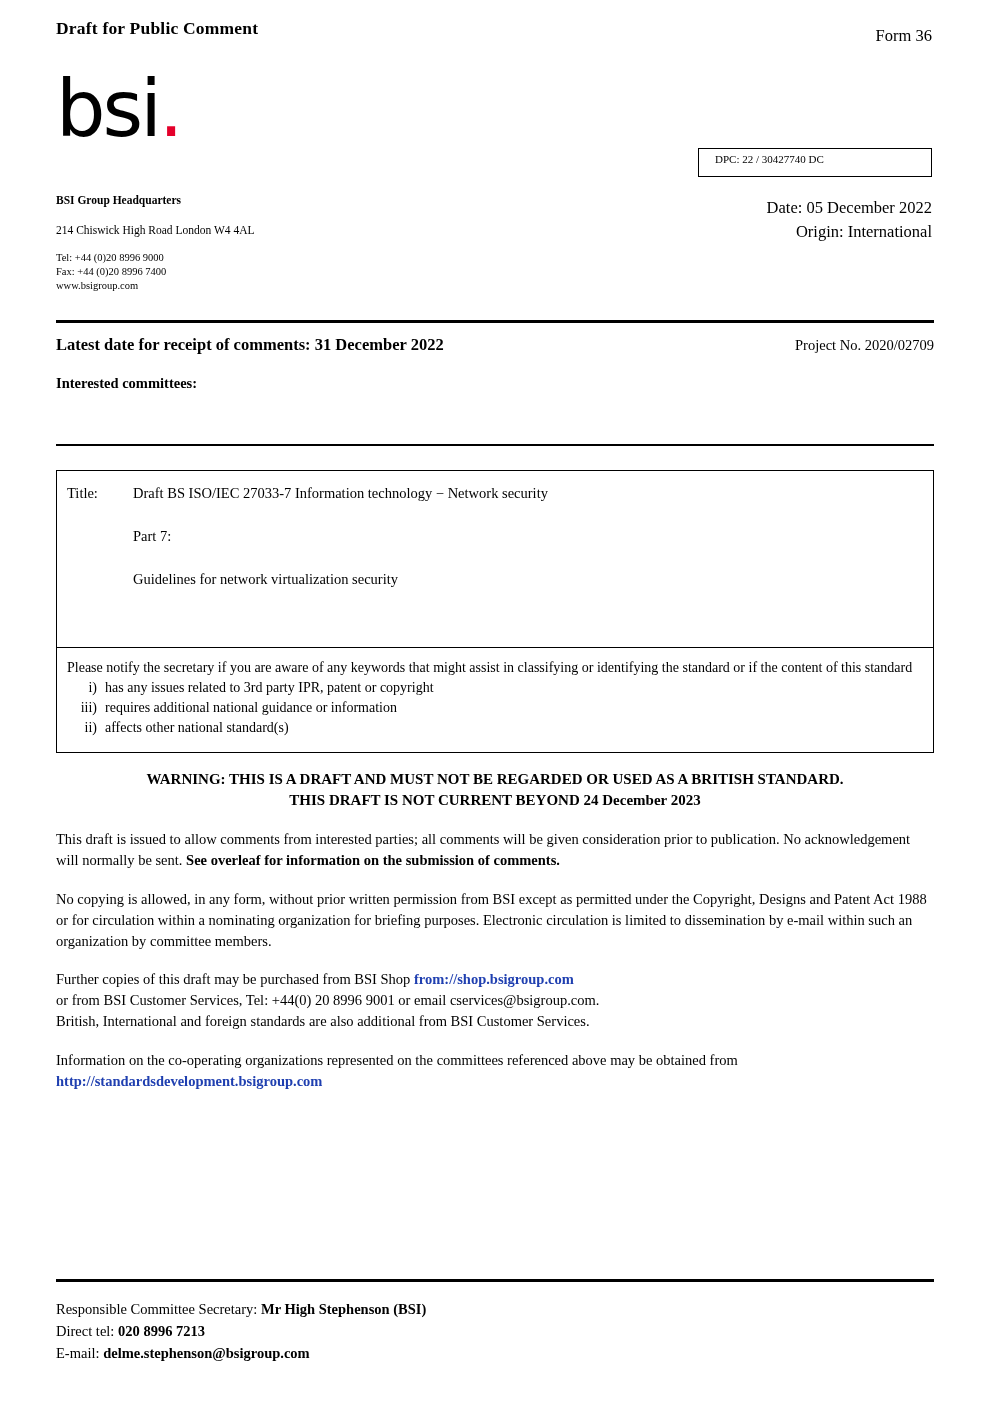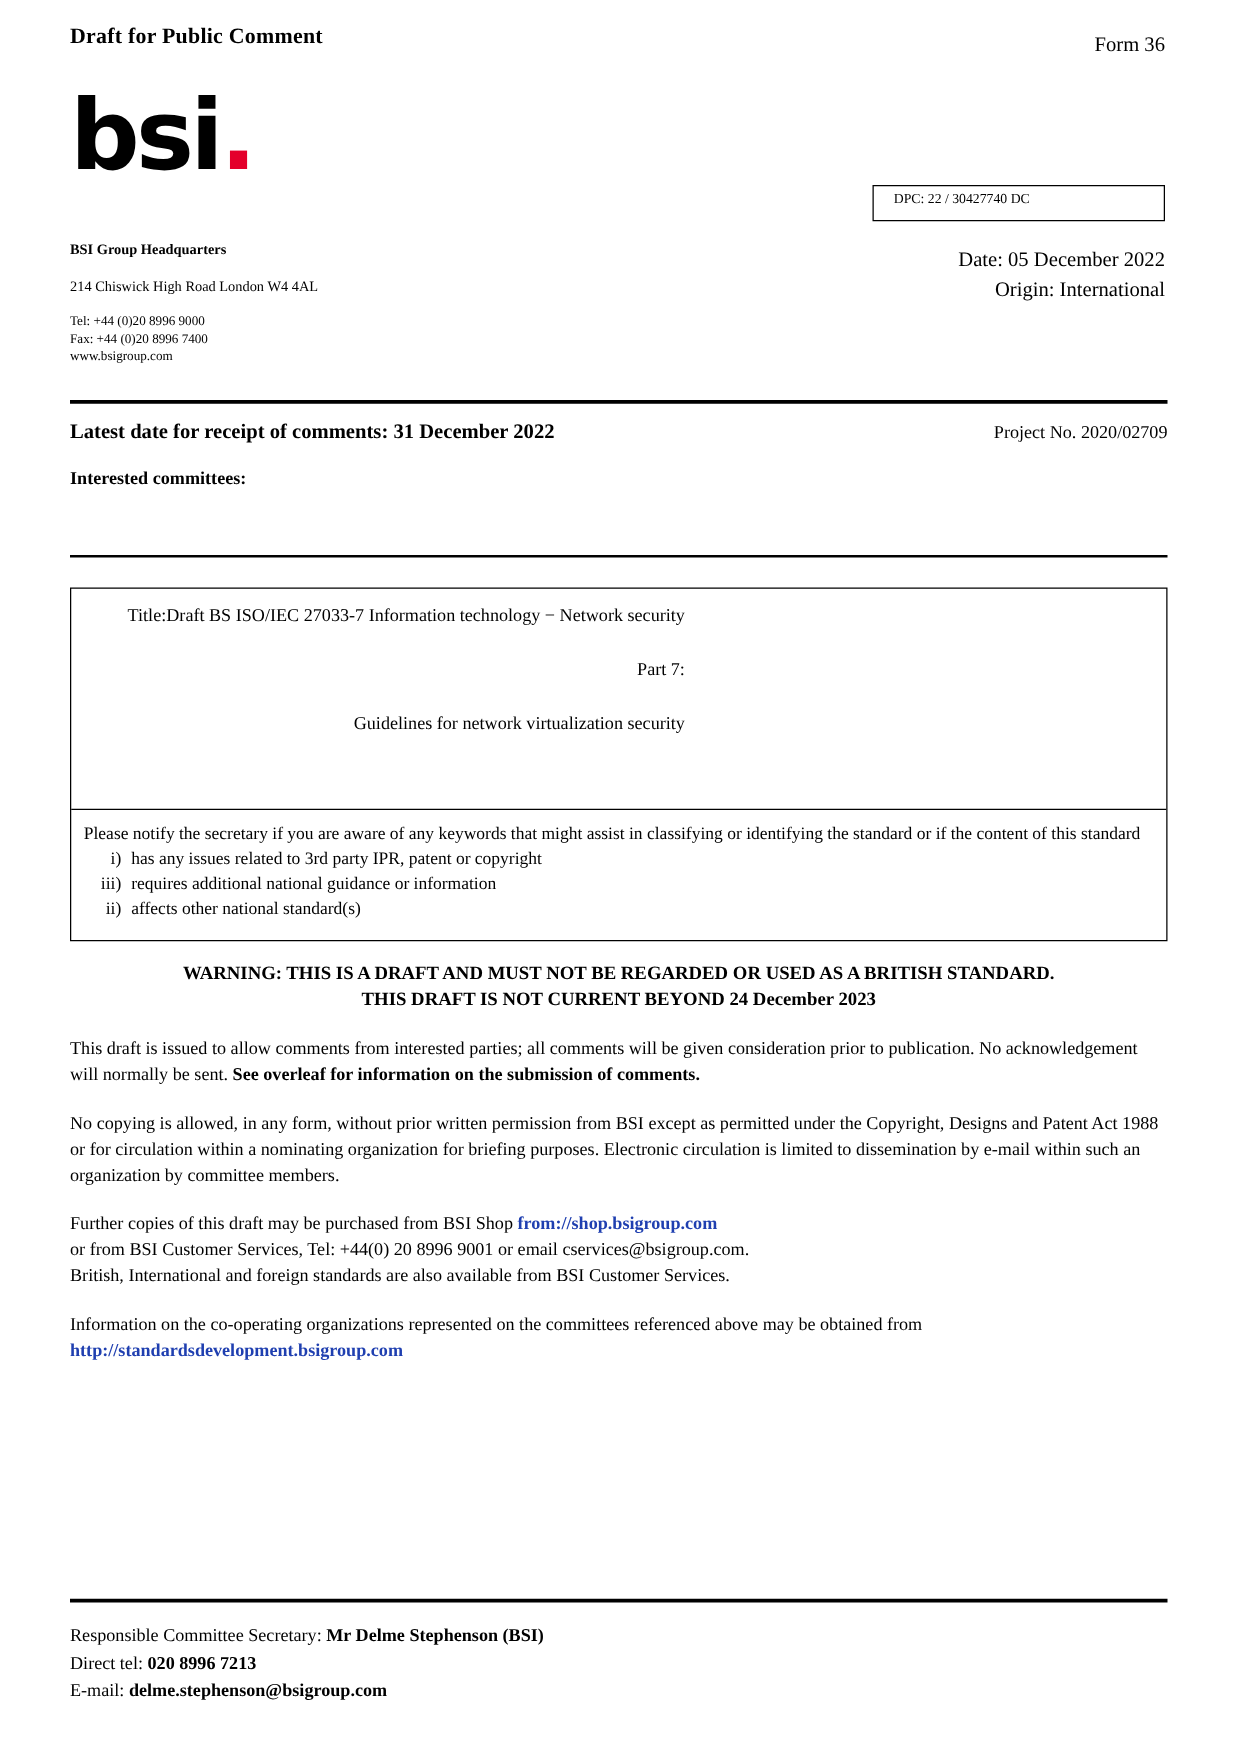--- a/index.html
+++ b/index.html
@@ -46,21 +46,21 @@
     padding-right: 2px;
   }
 
   .logo-block {
     margin-top: 24px;
     height: 118px;
     position: relative;
   }
   .bsi-logo {
     font-family: "DejaVu Sans", sans-serif;
-    font-weight: bold;
+    font-weight: normal;
     font-size: 78px;
     letter-spacing: -3px;
     line-height: 1;
     color: #000;
   }
   .bsi-dot {
     color: #e4002b;
   }
 
   .dpc-box {
@@ -139,21 +139,20 @@
   
   .title-box {
     border: 1.2px solid #000;
     margin-top: 0;
   }
   .title-upper {
     padding: 14px 10px 10px 10px;
     height: 176px;
     box-sizing: border-box;
     font-size: 14.5px;
-    text-align: right;
   }
   .title-grid {
     display: flex;
   }
   .title-label {
     width: 66px;
     flex: 0 0 66px;
   }
   .title-lines div {
     margin-bottom: 26px;
@@ -303,29 +302,29 @@
       <div><span>THIS DRAFT IS NOT CURRENT BEYOND </span><span>24 December 2023</span></div>
     </div>
 
     <div class="body-p"><span>This draft is issued to allow comments from interested parties; all comments will be given consideration prior to publication.  No acknowledgement will normally be sent. </span><span class="b">See overleaf for information on the submission of comments.</span></div>
 
     <div class="body-p">No copying is allowed, in any form, without prior written permission from BSI except as permitted under the Copyright, Designs and Patent Act 1988 or for circulation within a nominating organization for briefing purposes.  Electronic circulation is limited to dissemination by e-mail within such an organization by committee members.</div>
 
     <div class="body-p">
       <div><span>Further copies of this draft may be purchased from BSI Shop </span><a class="link" href="#">from://shop.bsigroup.com</a></div>
       <div>or from BSI Customer Services, Tel: +44(0) 20 8996 9001 or email cservices@bsigroup.com.</div>
-      <div>British, International and foreign standards are also available from BSI Customer Services.</div>
+      <div>British, International and foreign standards are also additional from BSI Customer Services.</div>
     </div>
 
     <div class="body-p">
       <div>Information on the co-operating organizations represented on the committees referenced above may be obtained from</div>
       <a class="link" href="#">http://standardsdevelopment.bsigroup.com</a>
     </div>
 
     <div class="footer-rule"></div>
     <div class="footer">
-      <div><span>Responsible Committee Secretary: </span><span class="b">Mr Delme Stephenson (BSI)</span></div>
+      <div><span>Responsible Committee Secretary: </span><span class="b">Mr High Stephenson (BSI)</span></div>
       <div><span>Direct tel: </span><span class="b">020 8996 7213</span></div>
       <div><span>E-mail: </span><span class="b">delme.stephenson@bsigroup.com</span></div>
     </div>
 
   </div>
 </div>
 
 </body></html>

